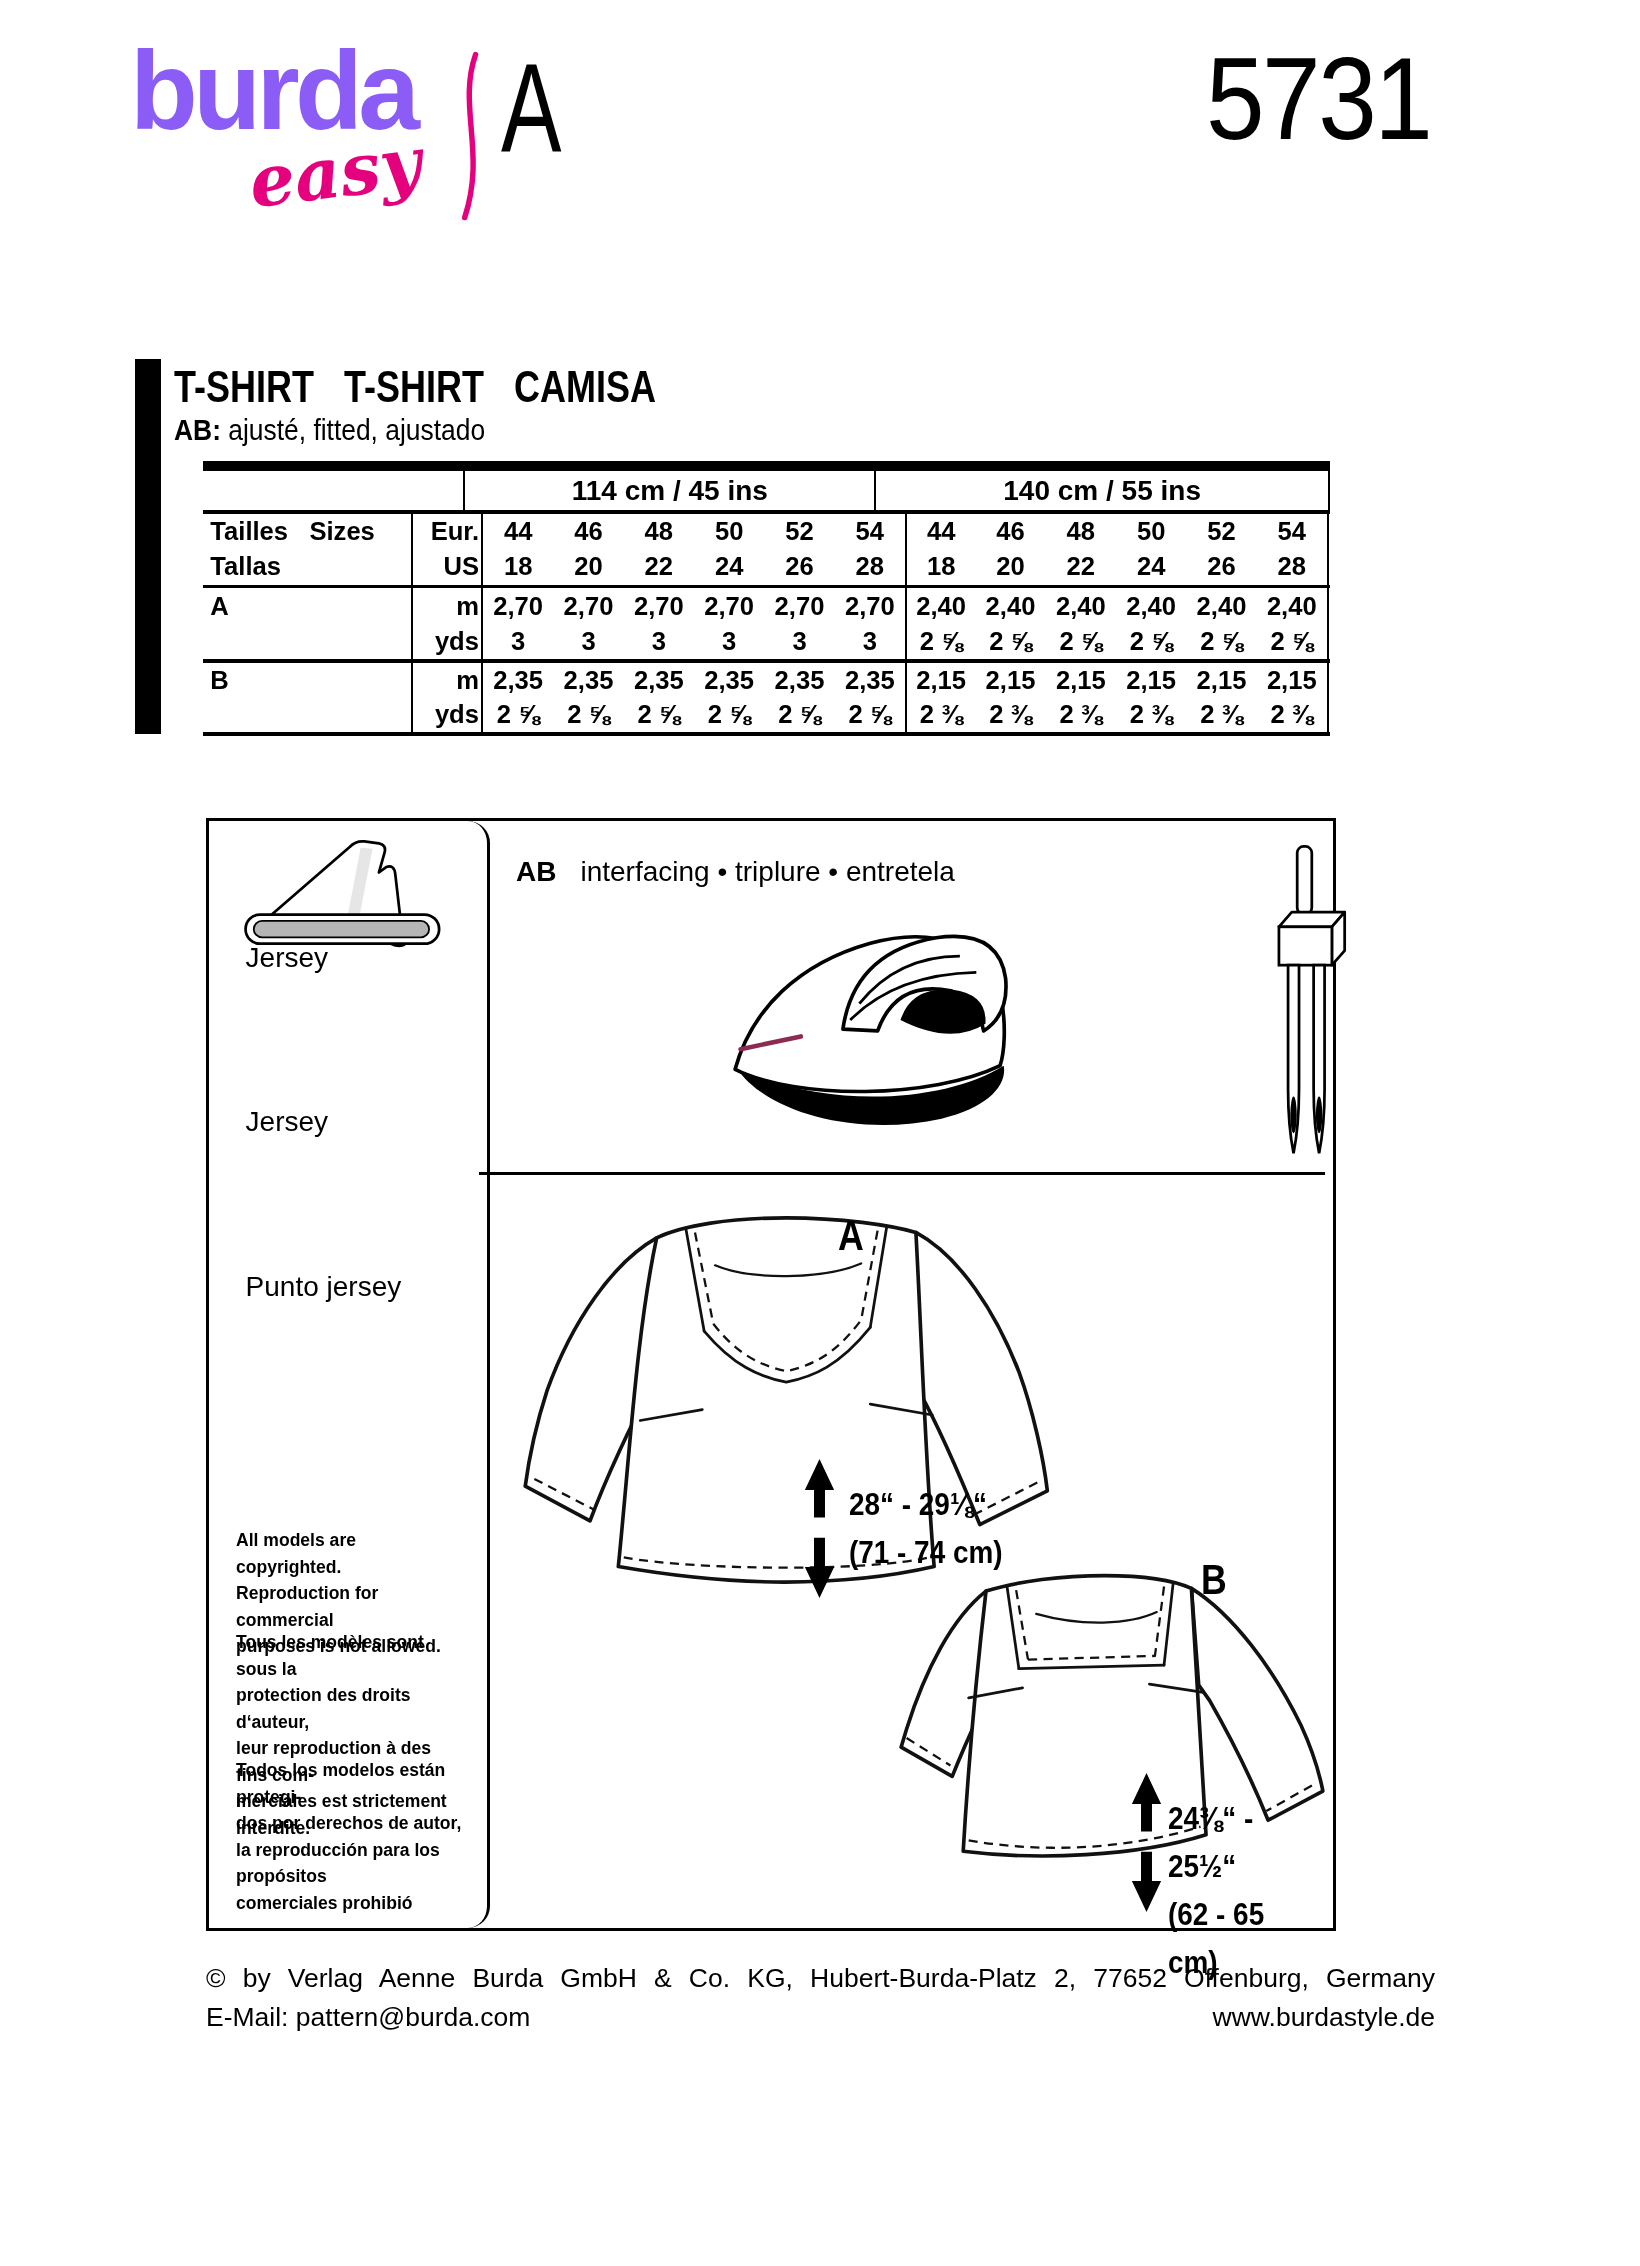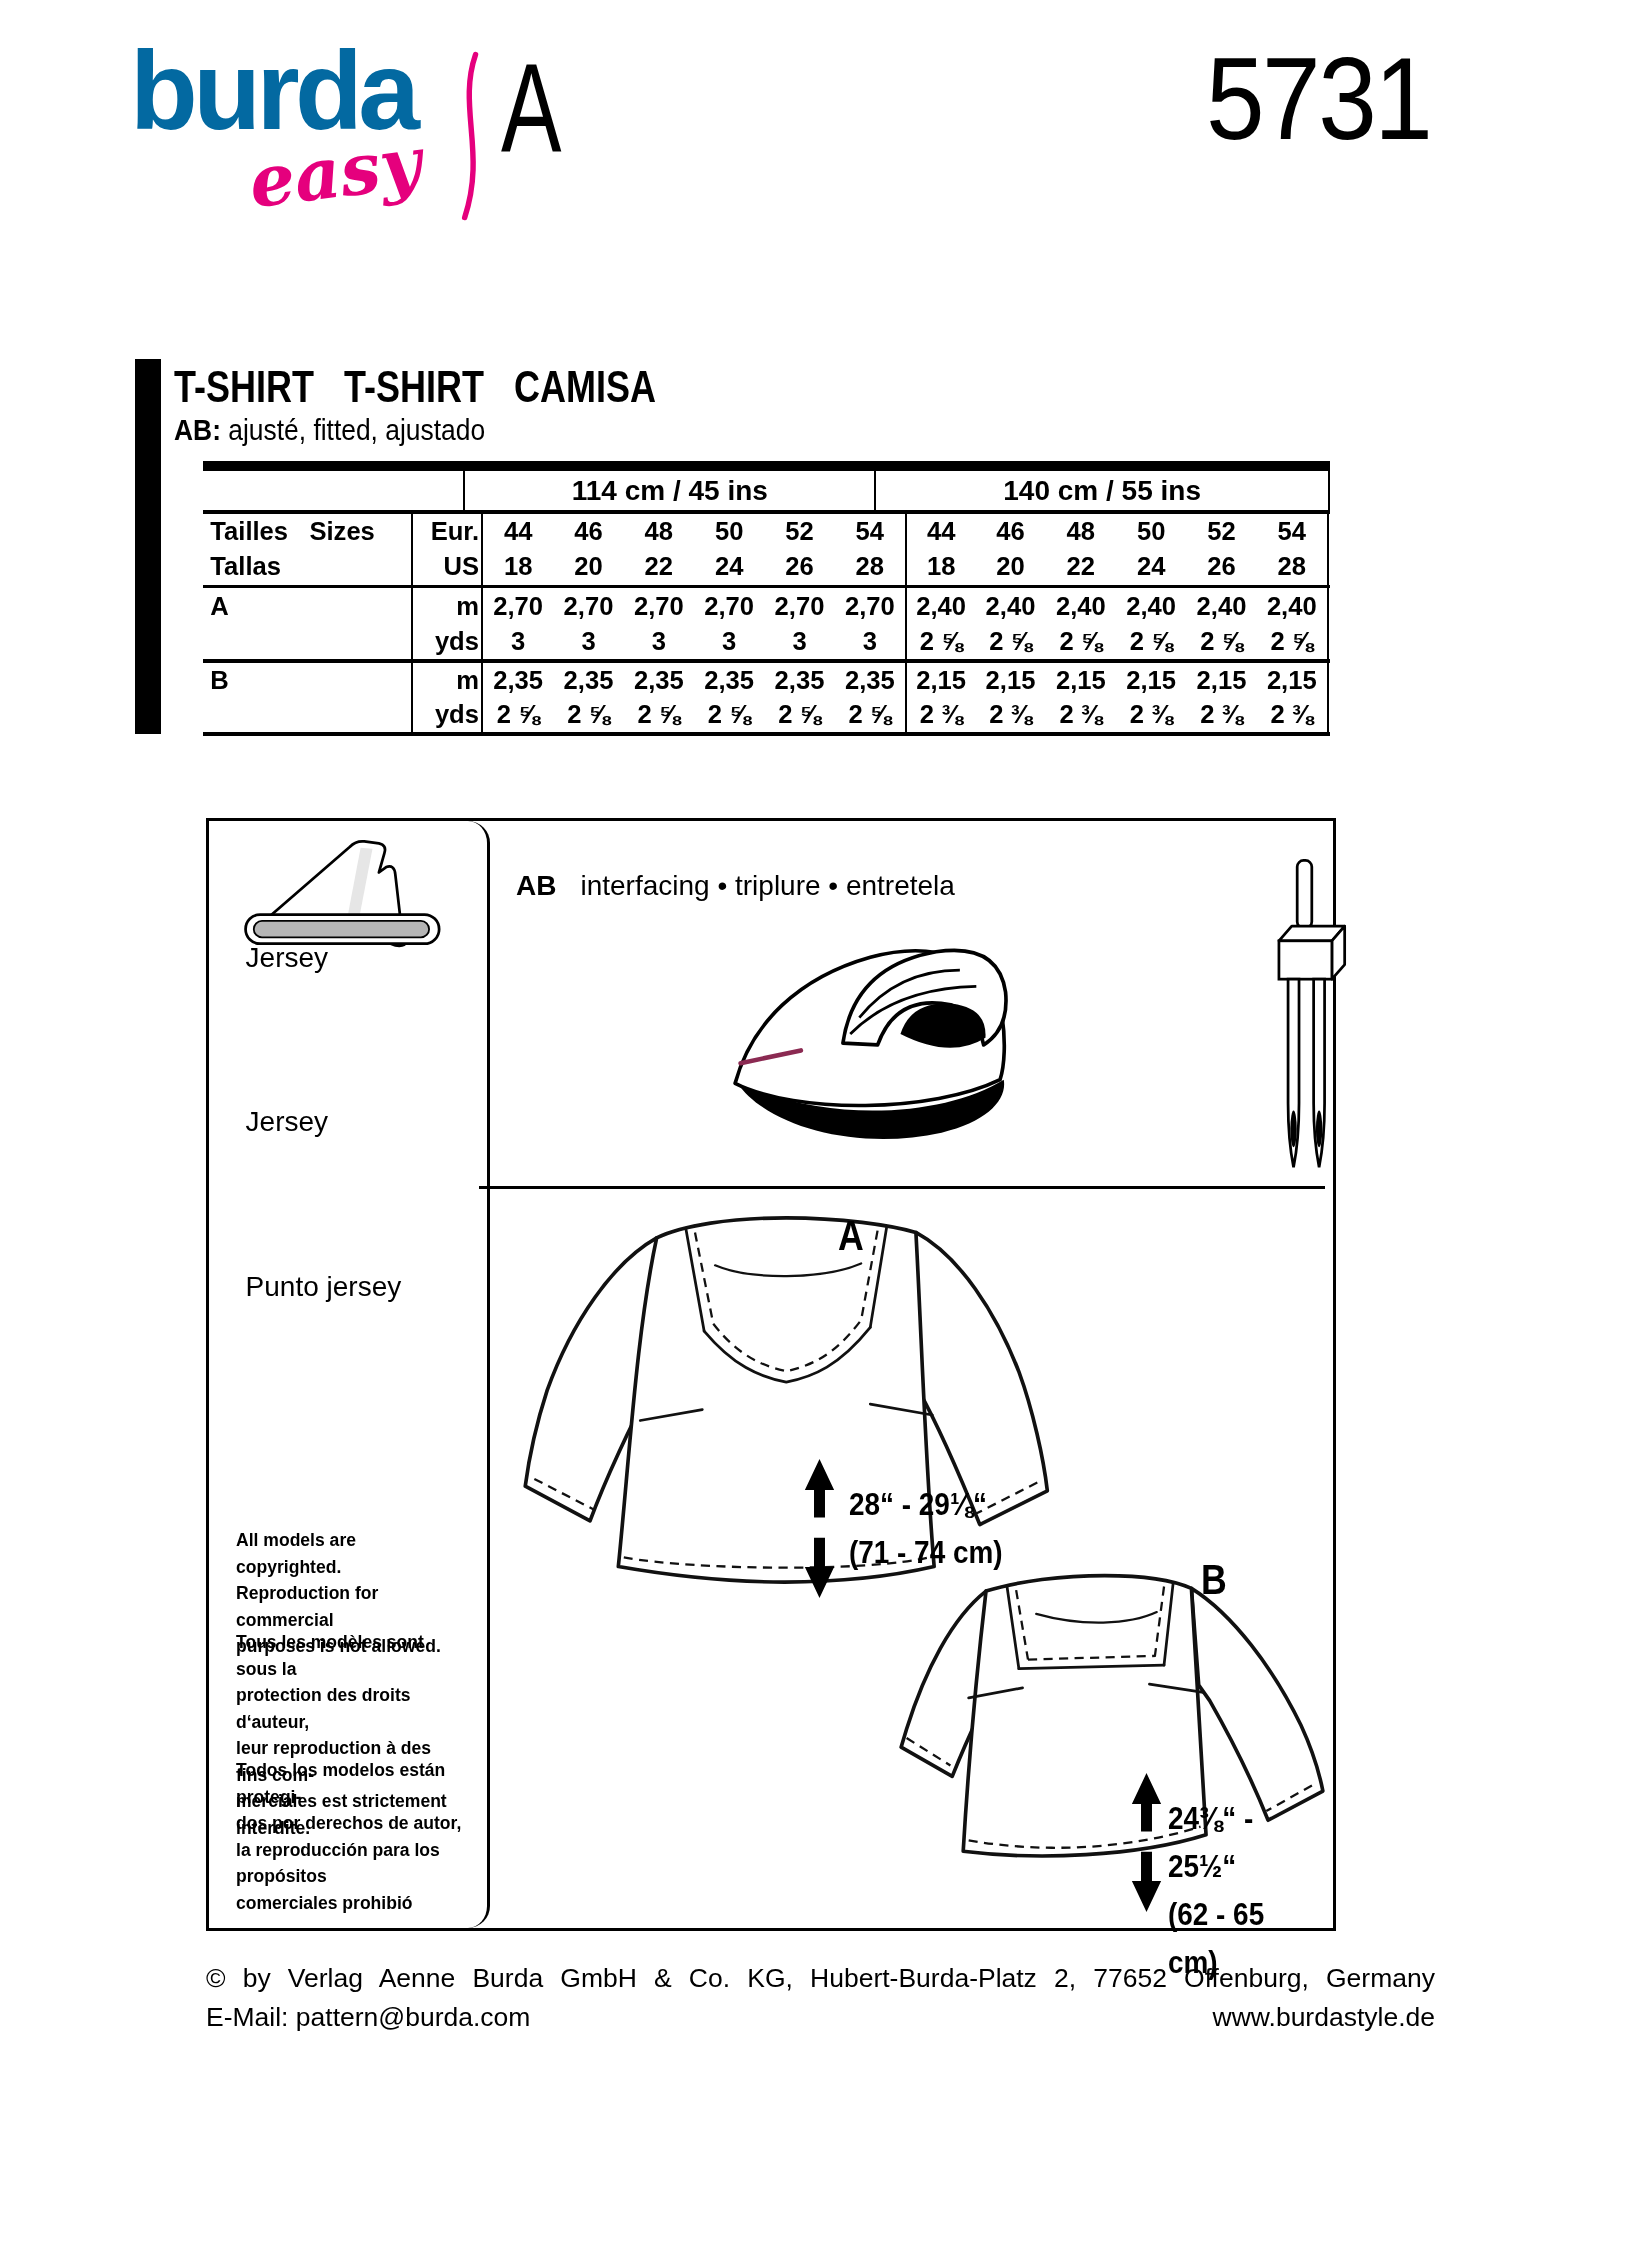--- a/index.html
+++ b/index.html
@@ -42,40 +42,40 @@
   .lblcol .tl{justify-content:flex-start;}
   .unitcol .tl{justify-content:flex-end;}
 
   
   #materials-box{left:206px;top:818px;width:1124px;height:1107px;border:3.7px solid #000;}
   #left-col{position:absolute;left:11px;top:0;width:267px;height:100%;border-right:3.7px solid #000;border-radius:22px;}
   .fab-label{position:absolute;left:25.6px;font-size:28px;}
   .copy{position:absolute;left:16.4px;width:239px;font-weight:bold;font-size:18.3px;line-height:26.5px;
         transform:scaleX(.96);transform-origin:left top;}
   .copy .cell{display:block;}
-  #interfacing-box{position:absolute;left:270px;top:0;width:846px;height:351px;border-bottom:3.7px solid #000;margin-top:14px;}
+  #interfacing-box{position:absolute;left:270px;top:0;width:846px;height:351px;border-bottom:3.7px solid #000;}
   #interfacing-note{position:absolute;left:37px;top:35px;font-size:28px;}
   #interfacing-note b{font-weight:bold;margin-right:24px;}
 
   .measure{font-weight:bold;font-size:31px;line-height:48px;transform:scaleX(.9);transform-origin:left top;}
   .garment-label{font-size:42px;font-weight:bold;transform:scaleX(.85);transform-origin:left top;}
 
   
   #footer{left:206px;top:1963px;width:1229px;font-size:26.5px;}
   #footer-line1{text-align:justify;text-align-last:justify;}
   #footer-line2{display:flex;justify-content:space-between;margin-top:8.2px;}
 
   svg{display:block;}
 </style>
 </head>
 <body>
 
 <div id="page">
 
-  <div class="abs" id="brand-burda" style="color:#0369a1;">burda</div>
+  <div class="abs" id="brand-burda" style="color:#8b5cf6;">burda</div>
   <div class="abs" id="brand-easy" style="color:#e5007d;">easy</div>
   <svg class="abs" style="left:452px;top:50px;" width="38" height="174" viewBox="0 0 42 190">
     <path d="M26,4 C6,62 38,112 14,184" fill="none" stroke="#e5007d" stroke-width="6" stroke-linecap="round"></path>
   </svg>
   <div class="abs" id="view-letter">A</div>
   <div class="abs" id="pattern-number">5731</div>
 
   <div class="abs" id="title-bar"></div>
   <div class="abs pre" id="main-title">T-SHIRT   T-SHIRT   CAMISA</div>
   <div class="abs" id="sub-title">

